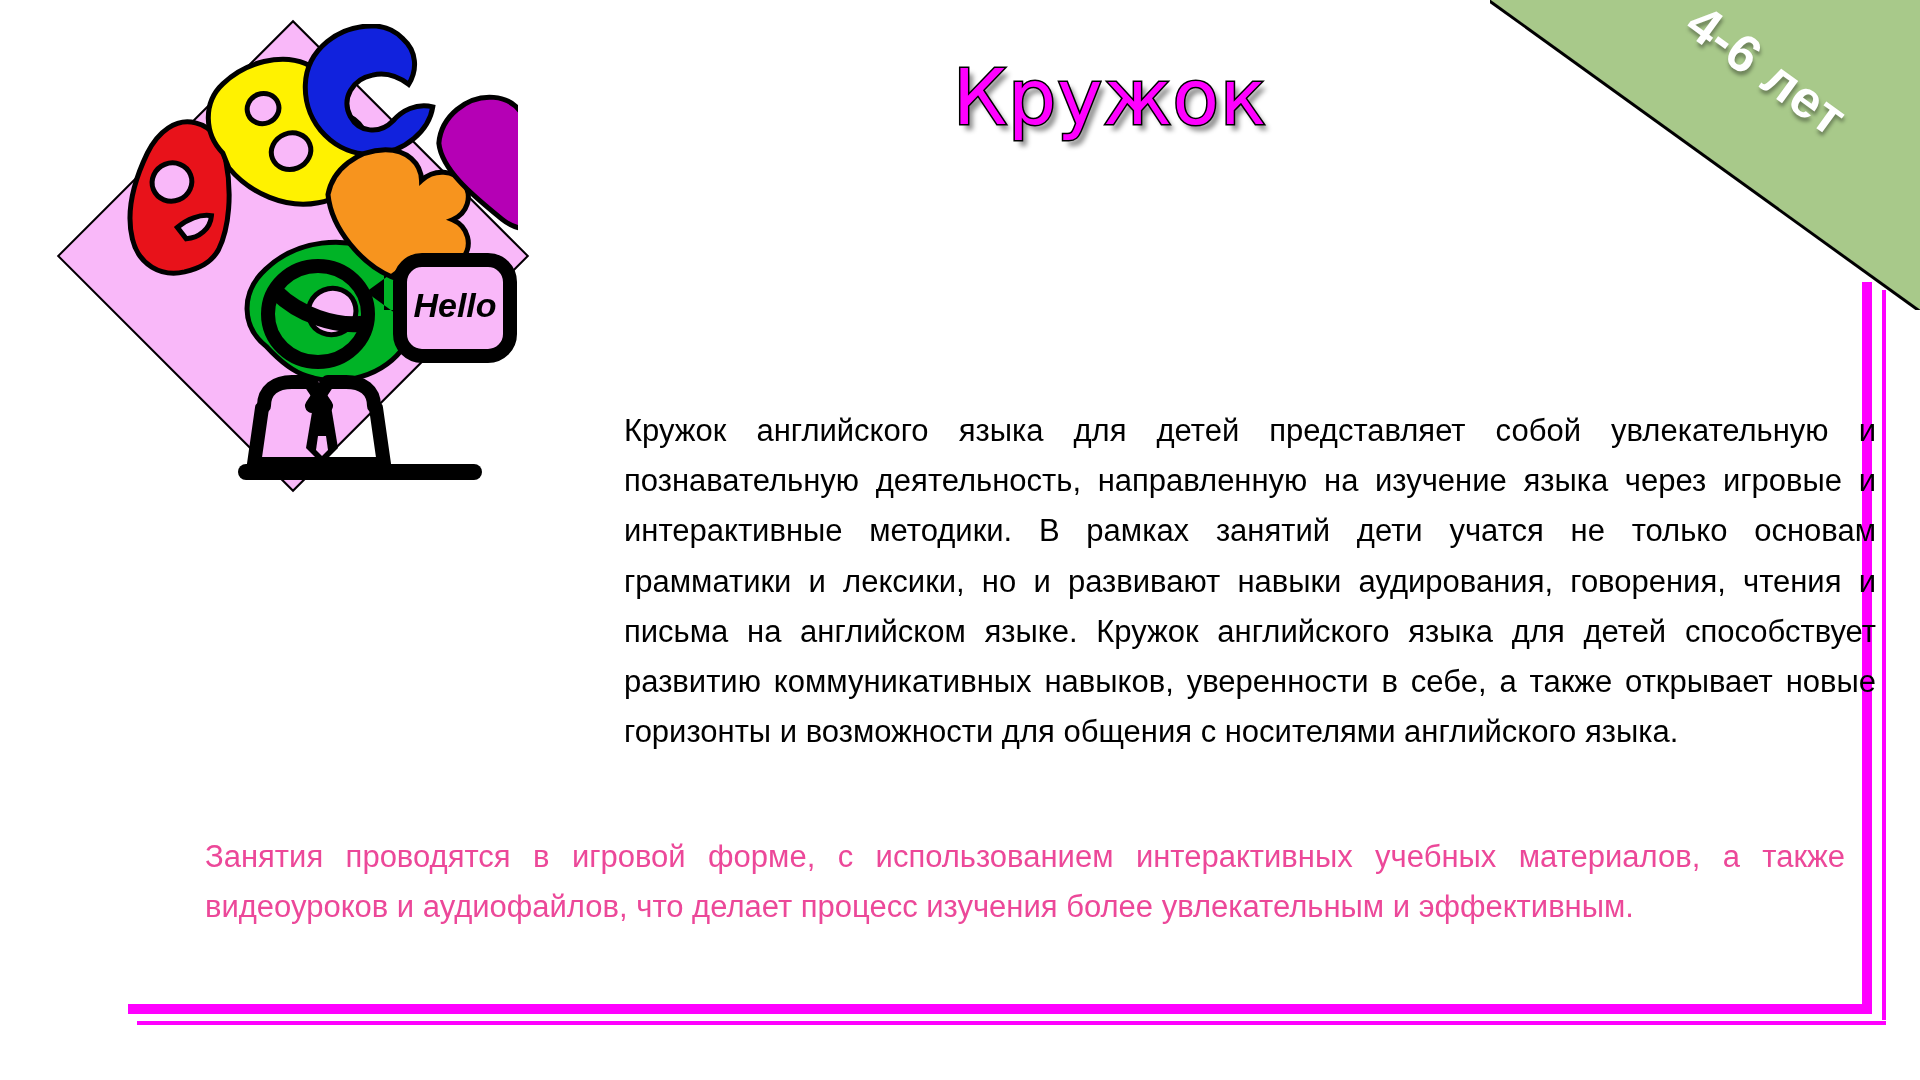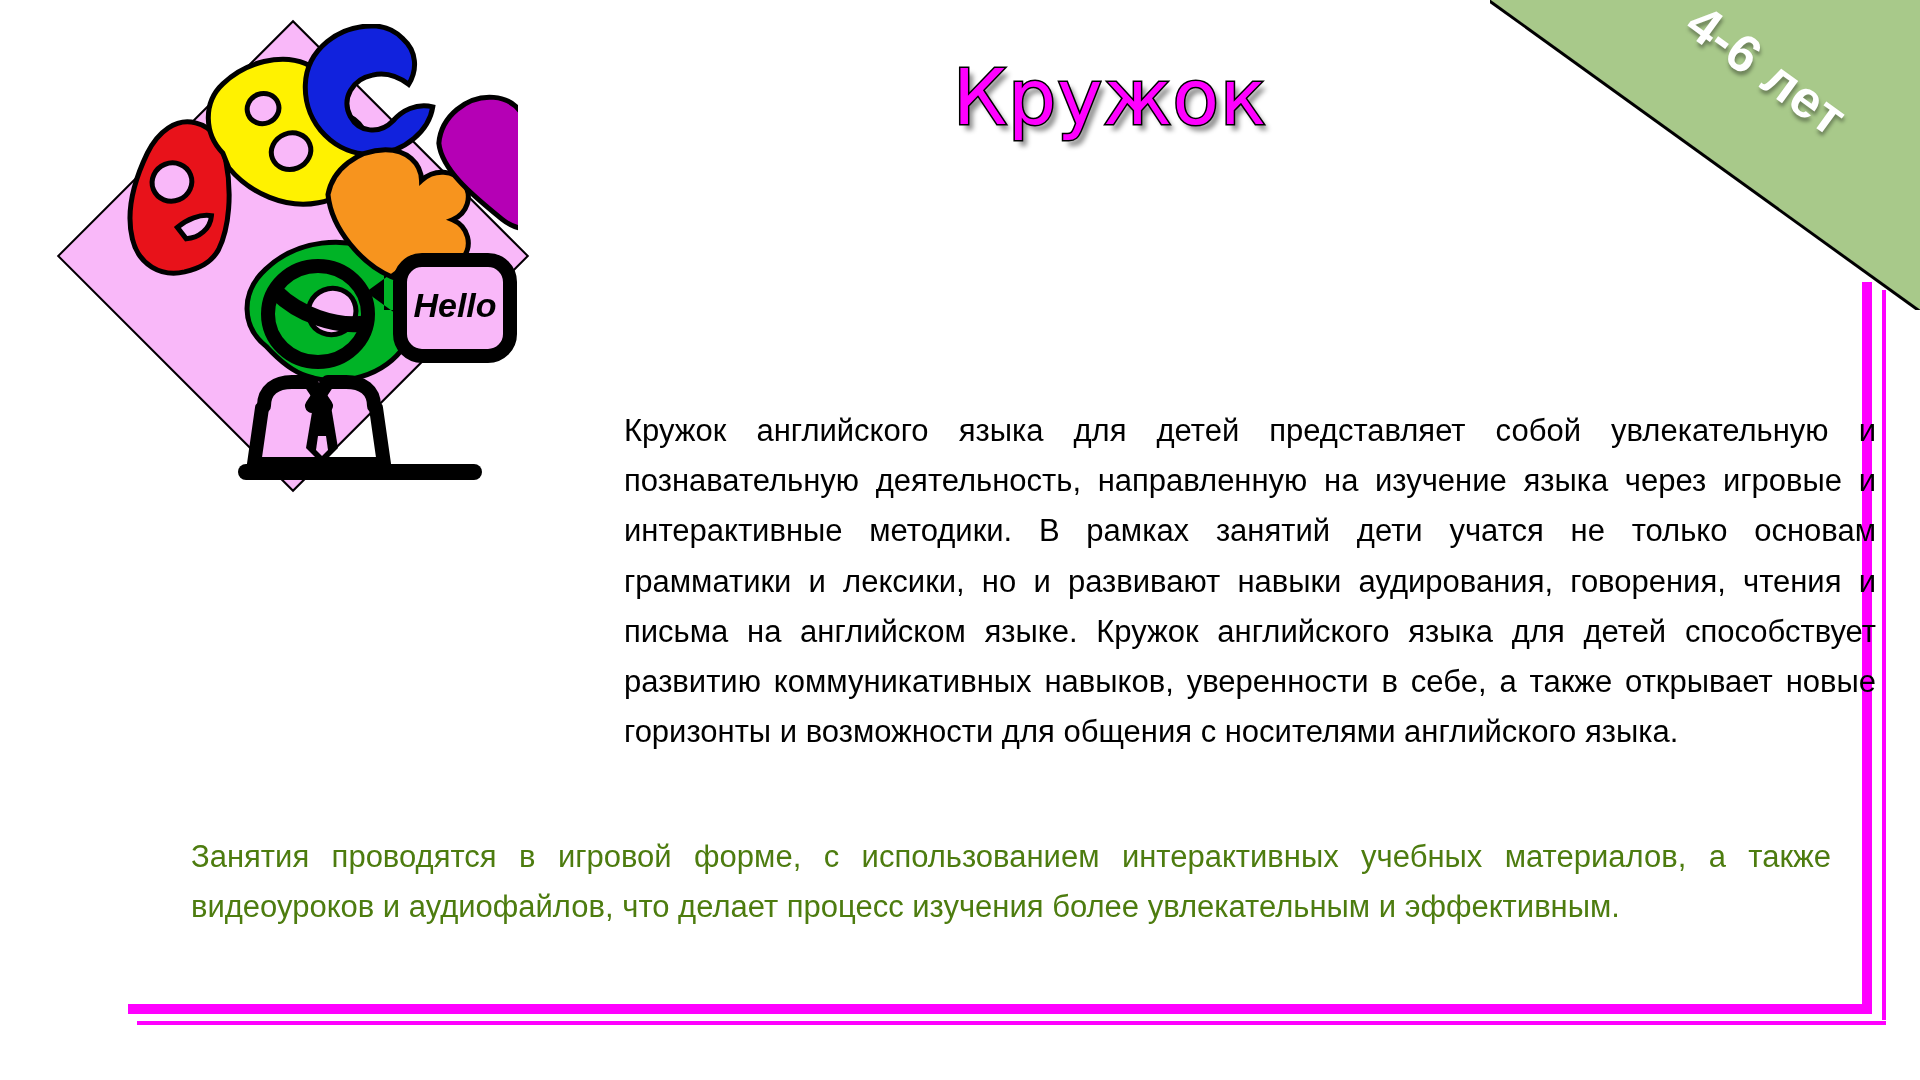--- a/index.html
+++ b/index.html
@@ -146,26 +146,26 @@
     width: 1252px;
     font-size: 31px;
     line-height: 1.62;
     color: #000000;
     text-align: justify;
     text-justify: inter-word;
     margin-left: 32px;
   }
   .para-second {
     position: absolute;
-    left: 191px;
+    left: 205px;
     top: 832px;
     width: 1640px;
     font-size: 31px;
     line-height: 1.62;
-    color: #4d7c0f;
+    color: #ec4899;
     text-align: justify;
     text-justify: inter-word;
   }
 </style>
 </head>
 <body>
 
 <div id="slide">
 
   <div class="corner-banner">

